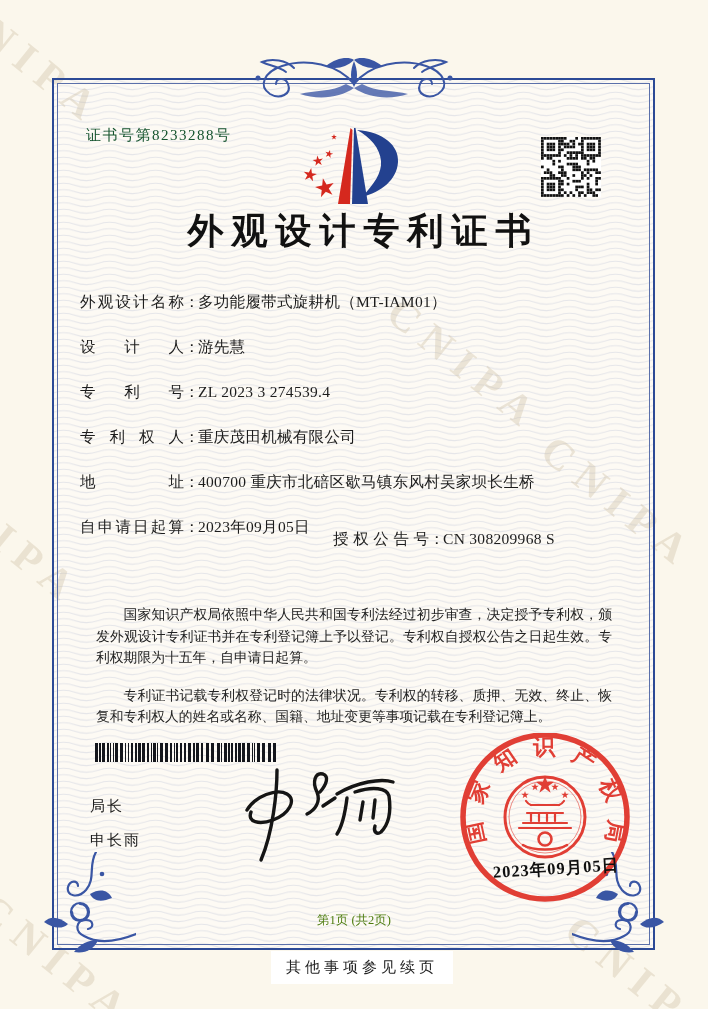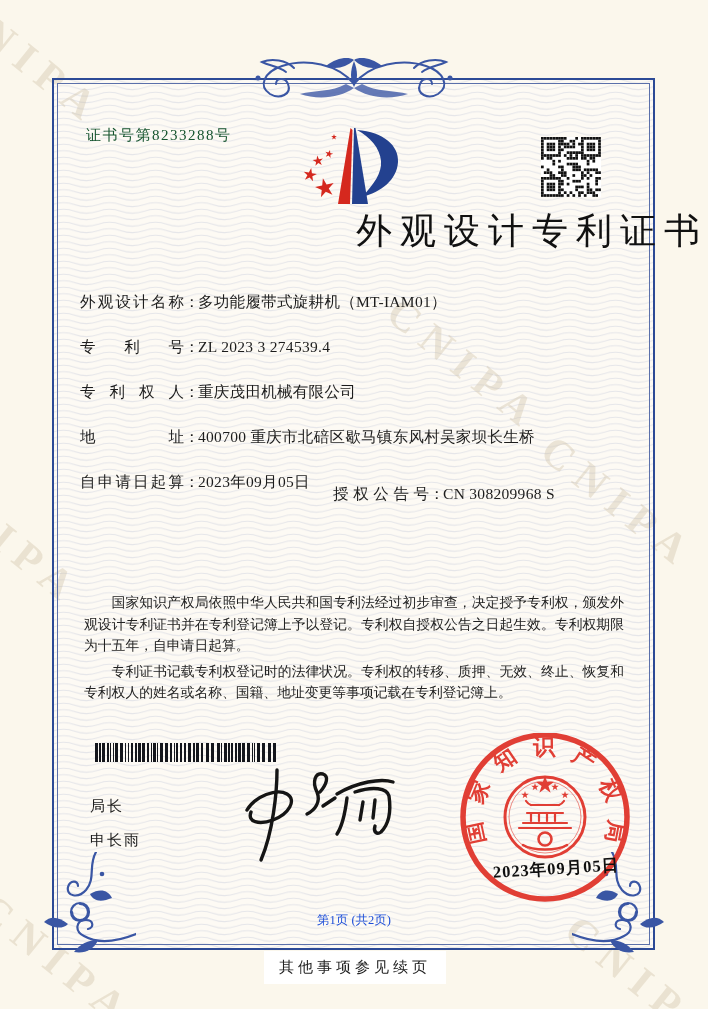--- a/index.html
+++ b/index.html
@@ -18,46 +18,46 @@
     transform:rotate(39deg);transform-origin:left top;white-space:nowrap;}
   .content{position:absolute;inset:0;z-index:3;}
   .frame-border{position:absolute;left:52px;top:78px;width:603px;height:872px;
     border:2.5px solid #2c4a96;box-sizing:border-box;pointer-events:none;}
   .frame-border::before{content:"";position:absolute;inset:3px;border:1px solid #5b70aa;}
   .ornament{position:absolute;}
   
   .cert-no{position:absolute;left:86px;top:126px;font-size:15px;letter-spacing:1.5px;color:#14532d;}
   .logo{position:absolute;left:298px;top:116px;}
   .qr{position:absolute;left:541px;top:137px;}
-  .doc-title{position:absolute;left:0;right:0;top:207px;text-align:right;
-    font-size:36px;font-weight:normal;letter-spacing:8px;text-indent:8px;color:#111;padding-left:11px;}
+  .doc-title{position:absolute;left:0;right:0;top:207px;text-align:center;
+    font-size:36px;font-weight:bold;letter-spacing:8px;text-indent:8px;color:#111;padding-left:11px;}
   
   .fields{position:absolute;left:80px;top:292px;width:560px;font-size:15.5px;}
   .field-row{position:relative;height:45px;white-space:nowrap;}
   .f-label{display:inline-block;width:104px;text-align:justify;text-align-last:justify;}
   .f-colon{display:inline-block;width:14px;}
   .f-value{letter-spacing:0.3px;}
   .f-pair2{position:absolute;left:253px;top:12px;font-family:Liberation Serif, serif;}
   .f-label2{display:inline-block;width:96px;text-align:justify;text-align-last:justify;}
   
   .notice{position:absolute;left:80px;top:588px;width:548px;font-size:13.8px;
     line-height:21.5px;text-align:justify;color:#222;}
-  .notice p{margin:4px;text-indent:2em;}
+  .notice p{margin:16px;text-indent:2em;}
   
   .barcode{position:absolute;left:95px;top:743px;}
   .signer{position:absolute;left:90px;top:797px;font-size:15px;letter-spacing:2px;
     font-family:"Liberation Sans","DejaVu Sans",sans-serif;color:#1a1a1a;}
   .signer div{line-height:18px;}
   .signer .name{margin-top:16px;}
   .signature{position:absolute;left:185px;top:758px;}
   .seal{position:absolute;left:459px;top:733px;opacity:0.95;}
   .seal-date{position:absolute;left:468px;top:858px;width:176px;text-align:center;
     font-size:16.5px;font-weight:bold;color:#101010;transform:rotate(-3.5deg);letter-spacing:1px;}
-  .page-num{position:absolute;left:0;right:0;top:912px;text-align:center;font-size:12.5px;color:#1d4ed8;}
-  .cont-box{position:absolute;left:264px;top:951px;width:182px;height:33px;background:#ffffff;
+  .page-num{position:absolute;left:0;right:0;top:912px;text-align:center;font-size:12.5px;color:#4d7c0f;}
+  .cont-box{position:absolute;left:271px;top:951px;width:182px;height:33px;background:#ffffff;
     display:flex;align-items:center;justify-content:center;}
   .cont-text{font-size:15px;letter-spacing:4px;color:#222;}
 </style>
 </head>
 <body>
 
 <div class="page">
 
   <div class="frame-bg">
     <svg>
@@ -356,20 +356,21 @@
         <rect x="37.142857142857146" y="57.142857142857146" width="2.7142857142857144" height="2.7142857142857144" fill="#111"></rect>
         <rect x="42.85714285714286" y="57.142857142857146" width="2.7142857142857144" height="2.7142857142857144" fill="#111"></rect>
         <rect x="51.42857142857143" y="57.142857142857146" width="2.7142857142857144" height="2.7142857142857144" fill="#111"></rect>
         <rect x="54.285714285714285" y="57.142857142857146" width="2.7142857142857144" height="2.7142857142857144" fill="#111"></rect>
       </svg>
 
     <div class="doc-title">外观设计专利证书</div>
 
     <div class="fields" id="fields">
         <div class="field-row"><span class="f-label">外观设计名称</span><span class="f-colon">：</span><span class="f-value">多功能履带式旋耕机（MT-IAM01）</span></div>
+        <div class="field-row"><span class="f-label">设计人</span><span class="f-colon">：</span><span class="f-value">游先慧</span></div>
         <div class="field-row"><span class="f-label">专利号</span><span class="f-colon">：</span><span class="f-value">ZL 2023 3 274539.4</span></div>
         <div class="field-row"><span class="f-label">专利权人</span><span class="f-colon">：</span><span class="f-value">重庆茂田机械有限公司</span></div>
         <div class="field-row"><span class="f-label">地址</span><span class="f-colon">：</span><span class="f-value">400700 重庆市北碚区歇马镇东风村吴家坝长生桥</span></div>
         <div class="field-row"><span class="f-label">自申请日起算</span><span class="f-colon">：</span><span class="f-value">2023年09月05日</span><span class="f-pair2"><span class="f-label2">授权公告号</span><span class="f-colon">：</span><span class="f-value">CN 308209968 S</span></span></div>
       </div>
 
     <div class="notice">
       <p>国家知识产权局依照中华人民共和国专利法经过初步审查，决定授予专利权，颁发外观设计专利证书并在专利登记簿上予以登记。专利权自授权公告之日起生效。专利权期限为十五年，自申请日起算。</p>
       <p>专利证书记载专利权登记时的法律状况。专利权的转移、质押、无效、终止、恢复和专利权人的姓名或名称、国籍、地址变更等事项记载在专利登记簿上。</p>
     </div>

